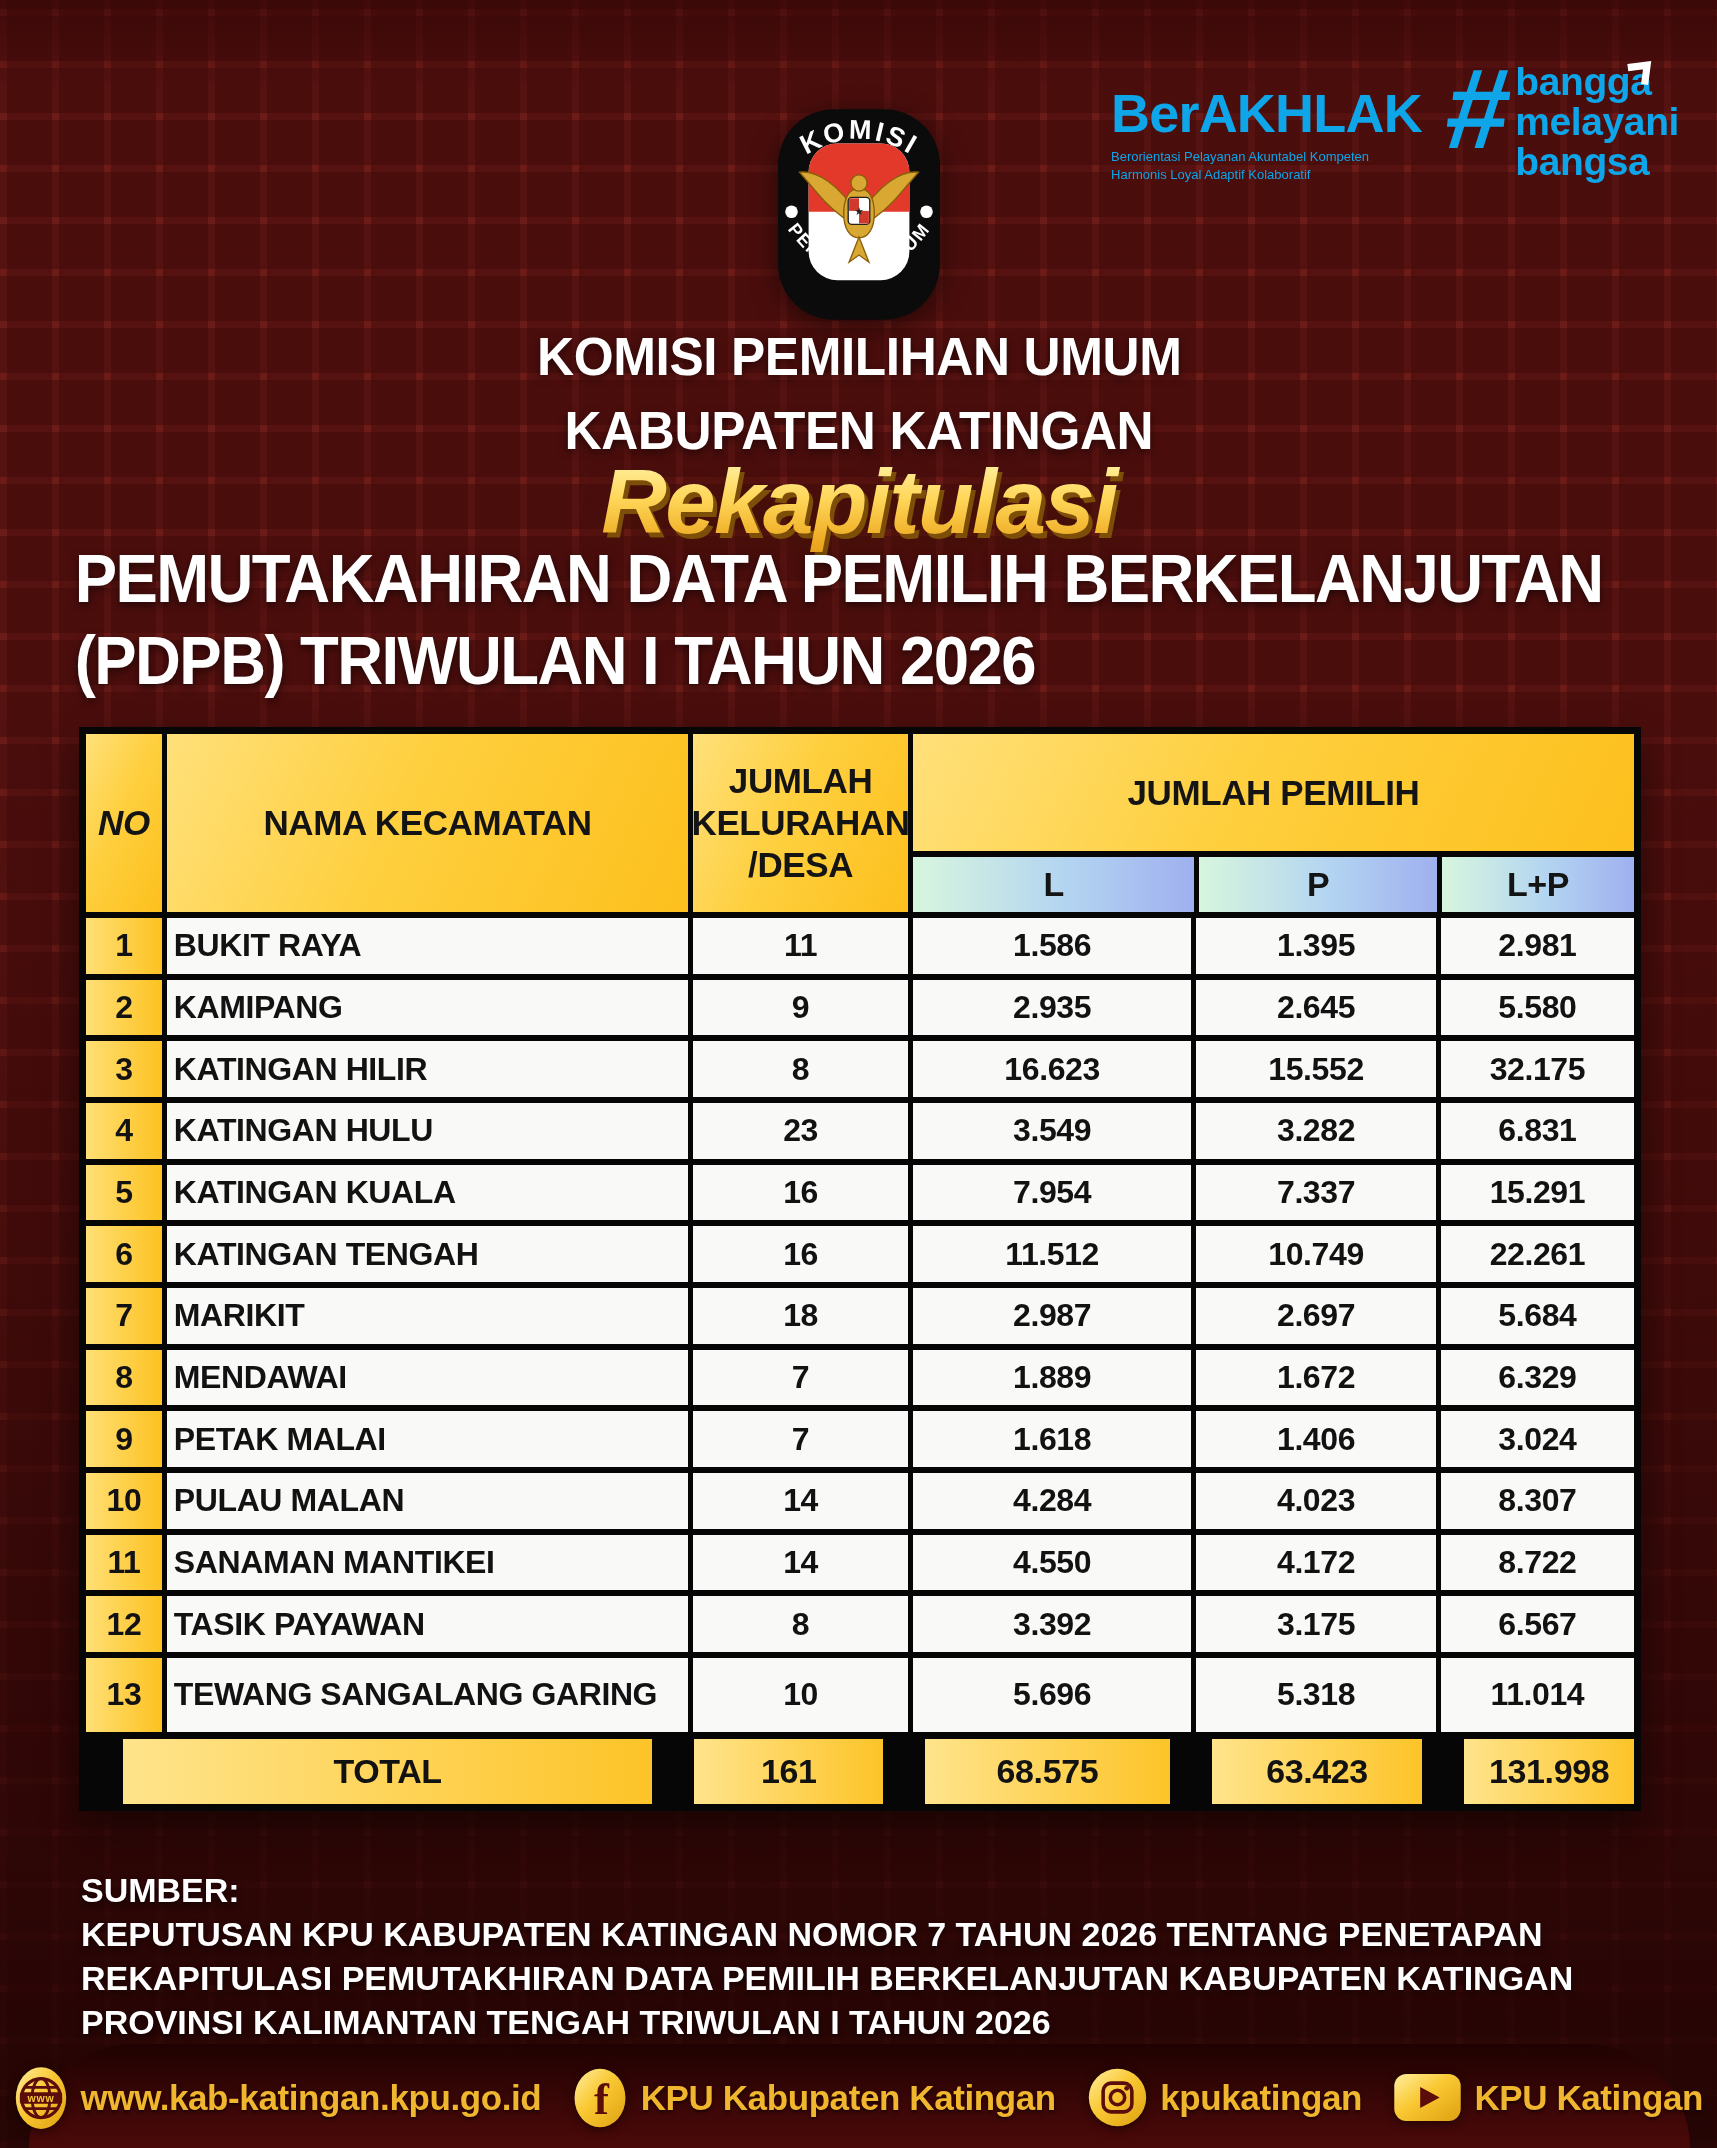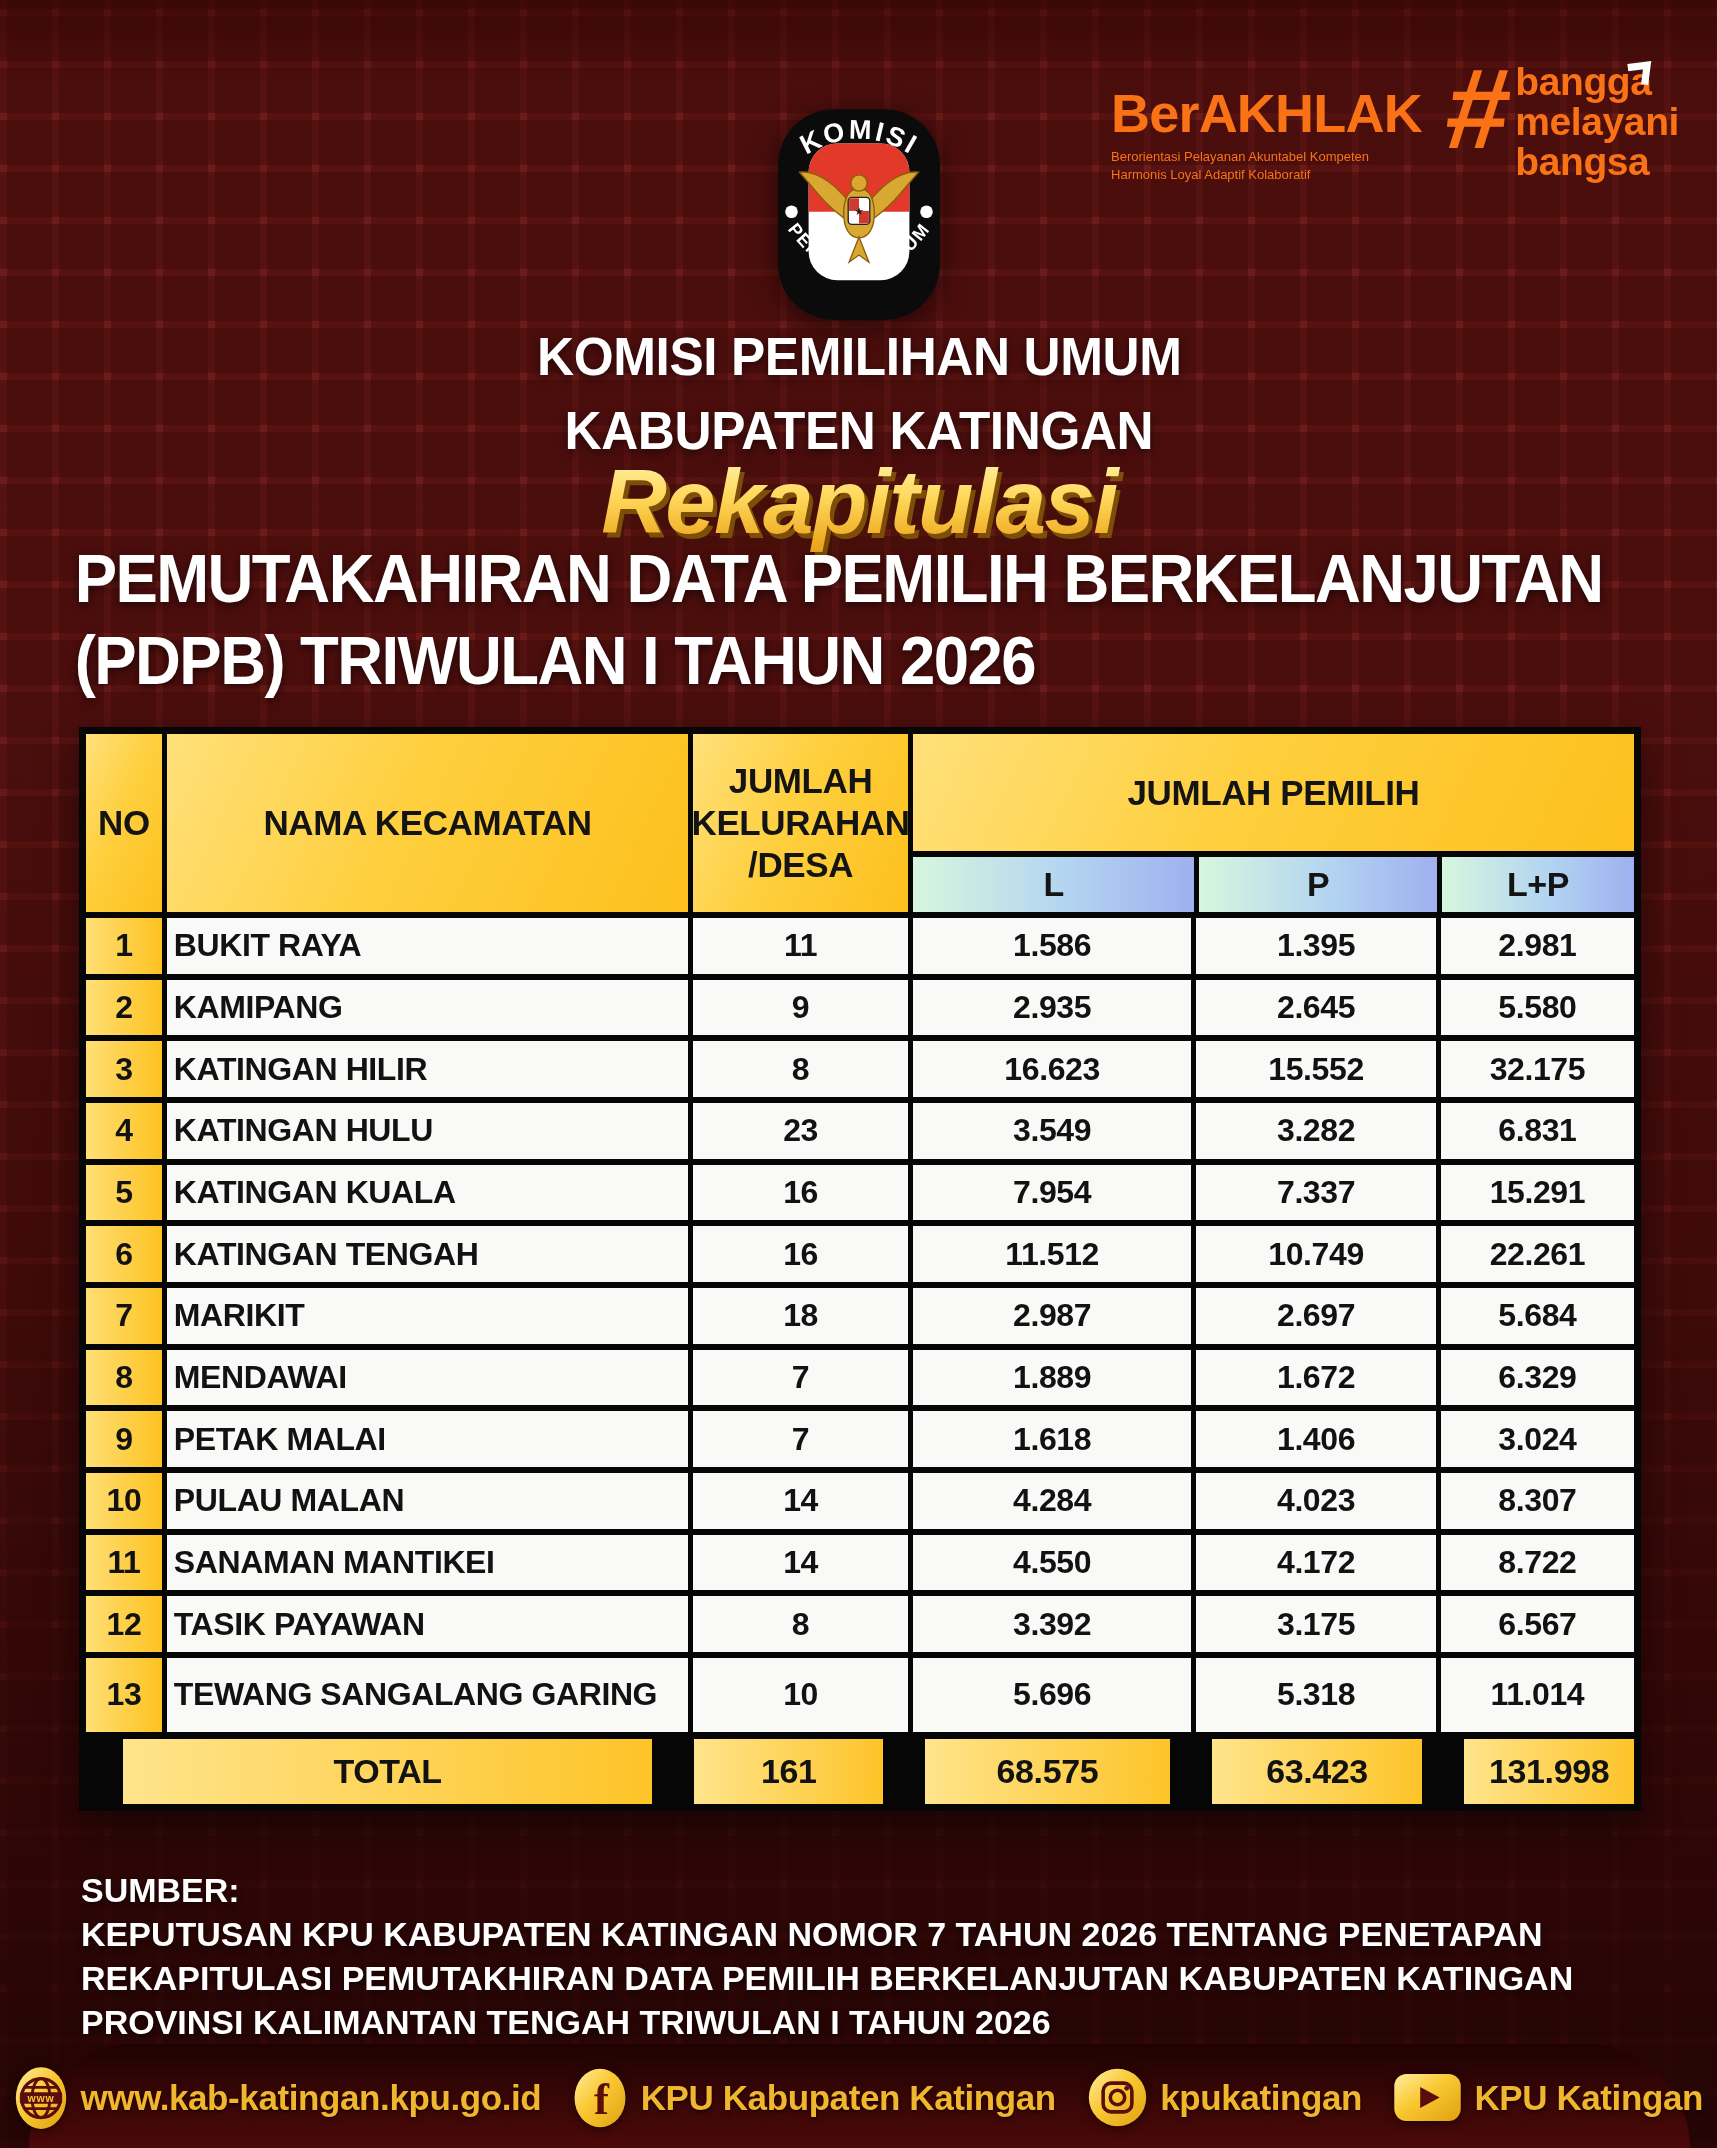--- a/index.html
+++ b/index.html
@@ -23,21 +23,21 @@
       linear-gradient(180deg, rgba(46,4,4,.55) 0%, rgba(46,4,4,0) 4%, rgba(0,0,0,0) 60%,
         rgba(30,2,2,.42) 80%, rgba(18,1,1,.66) 100%);
   }
   .layer{ position:absolute; z-index:1; }
 
   
   .kpu-logo{ top:102px; left:50%; transform:translateX(-50%); width:181px; height:225px; }
   .kpu-logo svg{ width:100%; height:100%; filter:drop-shadow(0 6.7px 13.4px rgba(0,0,0,.5)); }
 
   
-  .berakhlak{ top:49px; right:39px; display:flex; align-items:flex-start; gap:25px; color:#f97316; }
+  .berakhlak{ top:49px; right:39px; display:flex; align-items:flex-start; gap:25px; color:#0ea5e9; }
   .bk-left{ display:flex; flex-direction:column; }
   .bk-title{ position:relative; margin-top:37px; font-size:54px; font-weight:800; letter-spacing:-0.8px; line-height:1; }
   .bk-chevron{ position:absolute; top:-34px; right:-1.7px; width:28.5px; height:34px; }
   .bk-tag{ margin-top:8.4px; font-size:13px; font-weight:400; line-height:1.32; }
   .bk-right{ display:flex; align-items:flex-start; margin-top:13.4px; }
   .bk-hash{ font-size:114px; font-weight:800; line-height:.82; transform:skewX(-6deg); }
   .bk-words{ margin-left:5px; font-size:39px; font-weight:800; line-height:1.02; letter-spacing:-0.4px; }
 
   
   .org-title{ top:319px; left:0; width:100%; text-align:center; color:#fff;
@@ -60,21 +60,21 @@
 
   
   .rekap-table{ top:727px; left:79px; width:1562px; height:1084px;
     border:7.6px solid #060606; display:flex; flex-direction:column;
     box-shadow:0 17px 37px rgba(0,0,0,.45); background:#060606; }
   .thead{ display:flex; flex:0 0 178px; }
   .th{ display:flex; align-items:center; justify-content:center; text-align:center;
     font-size:35px; font-weight:800; color:#141414; letter-spacing:-0.4px;
     background:linear-gradient(115deg,#ffe07a 0%,#fecf3e 45%,#fdc01d 100%); }
   .th + .th, .th-right{ border-left:5.9px solid #060606; }
-  .th-no{ width:4.9%; }
+  .th-no{ width:4.9%;font-style:italic; }
   .th-nama{ width:34%;text-align:right; }
   .th-desa{ width:14.2%; white-space:pre-line; line-height:1.2; }
   .th-right{ width:46.9%; display:flex; flex-direction:column; }
   .th-pemilih{ flex:0 0 117px; border-left:none; }
   .th-sub{ display:flex; flex:1; border-top:6.7px solid #060606; }
   .th-sub .th{ background:linear-gradient(90deg,#d7f6de 0%,#b3d4f1 55%,#9fb0ef 100%);
     font-size:34px; }
   .th-sub .th + .th{ border-left:5.9px solid #060606; }
   .th-l{ width:39%; } .th-p{ width:33.7%; } .th-lp{ width:27.3%; }
 

